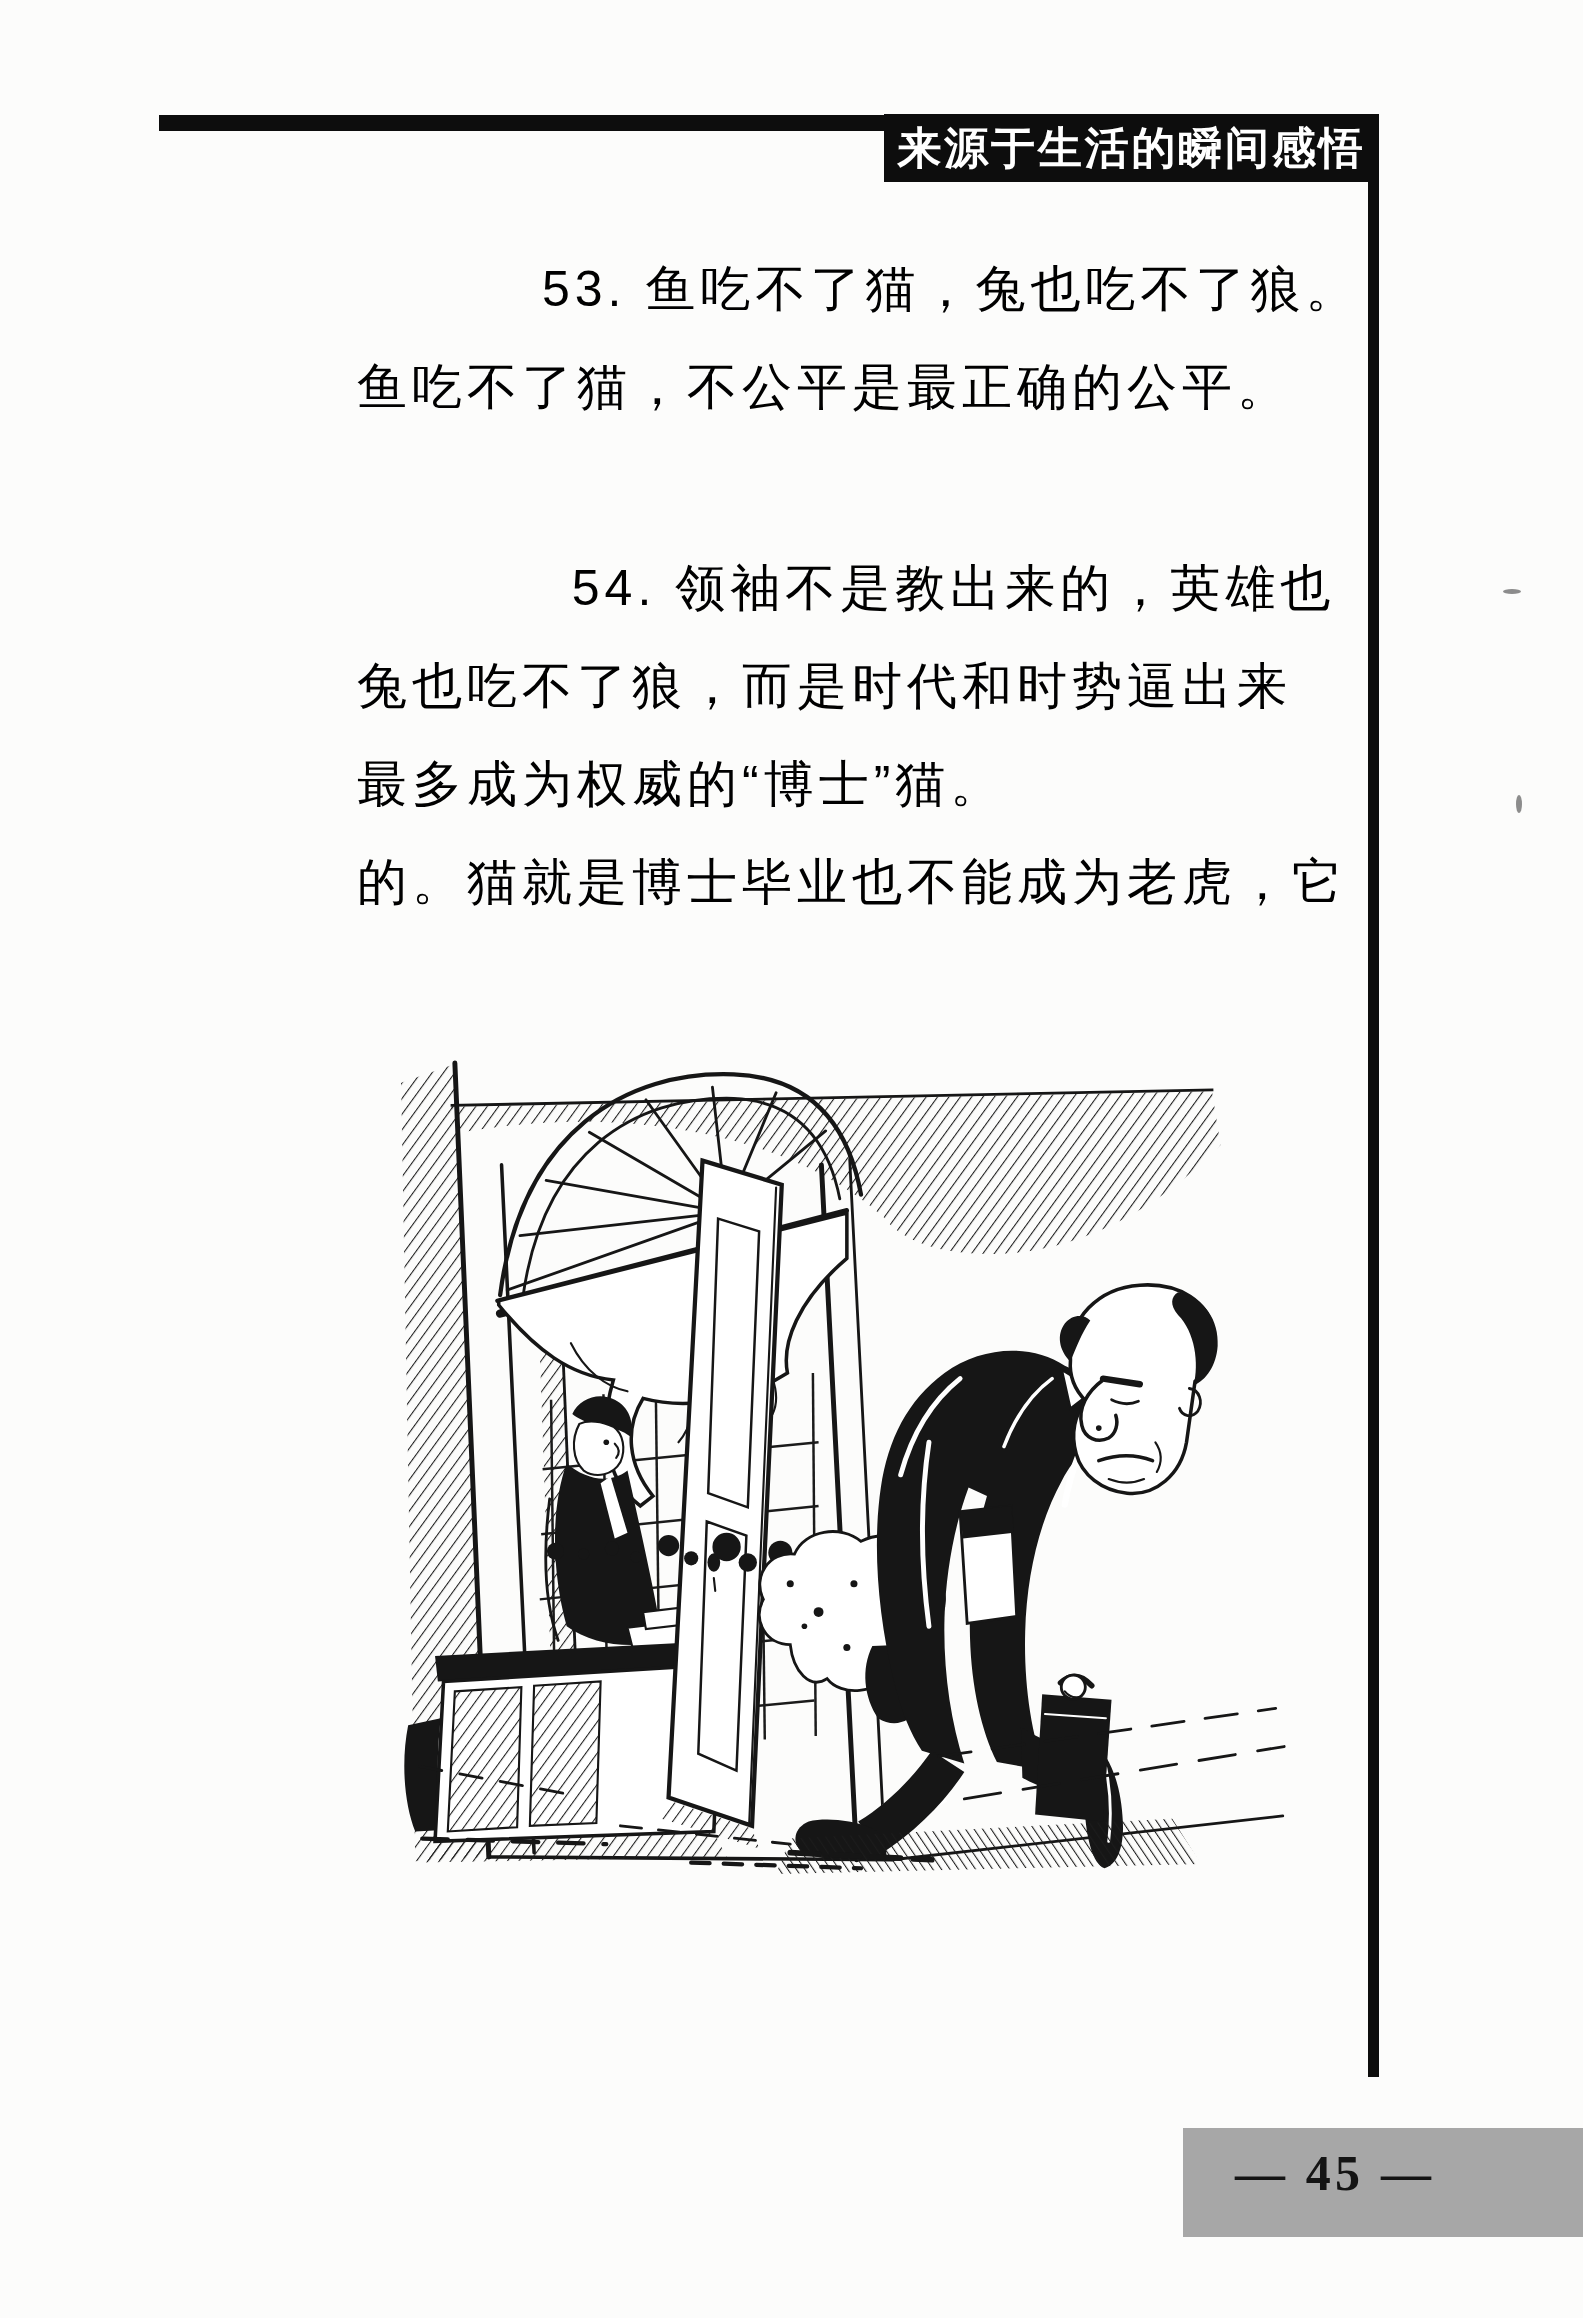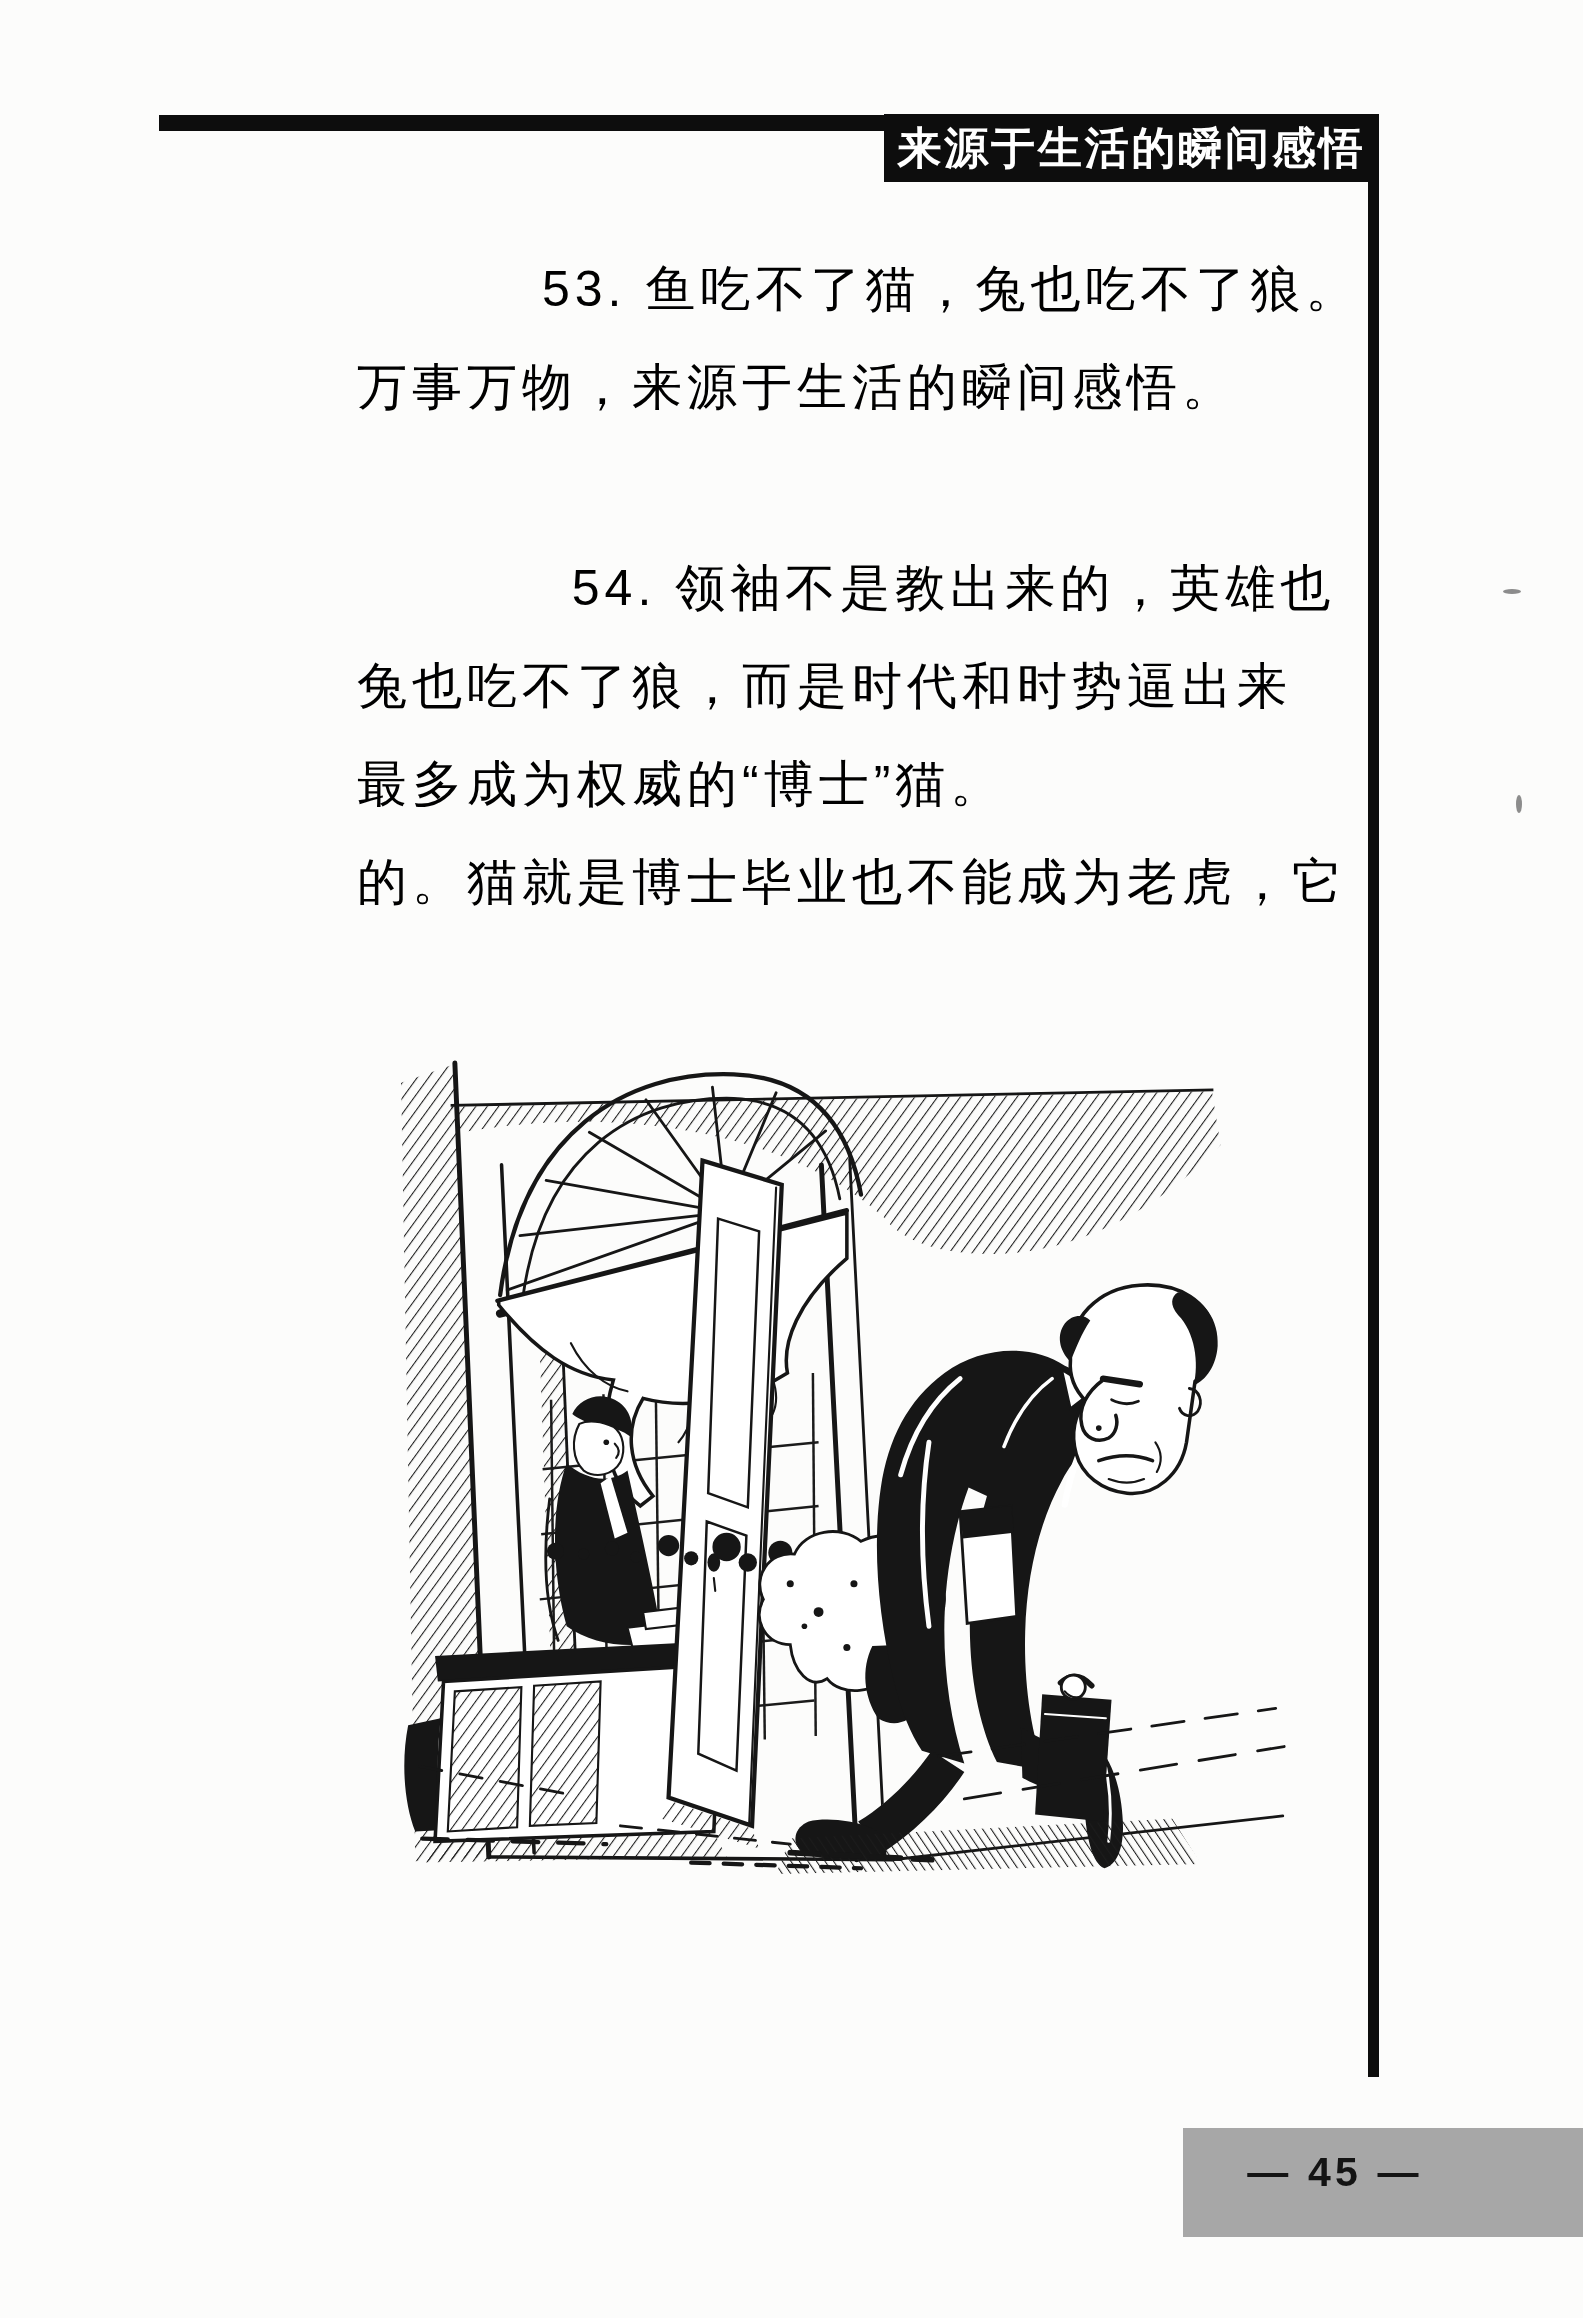--- a/index.html
+++ b/index.html
@@ -43,43 +43,43 @@
     position:absolute;left:394px;top:1046px;width:893px;height:835px;
   }
   
   .footer-box{
     position:absolute;left:1183px;top:2128px;width:400px;height:109px;
     background:#a7a7a7;
   }
   .page-number{
     position:absolute;left:1183px;top:2128px;width:304px;height:89px;
     display:flex;align-items:center;justify-content:center;
-    font-family:Liberation Sans, sans-serif;
-    font-weight:700;font-size:41px;letter-spacing:4.2px;color:#141414;
+    font-family:Liberation Serif, serif;
+    font-weight:700;font-size:50px;letter-spacing:4.2px;color:#141414;
     white-space:nowrap;
   }
   
   .speck{position:absolute;background:#8c8c8c;border-radius:50%;}
   .speck-a{left:1503px;top:589px;width:18.4px;height:5px;}
   .speck-b{left:1516px;top:795px;width:5.7px;height:18.4px;}
 </style>
 </head>
 <body>
 
 <div class="page">
 
   <div class="header-accent-bar"></div>
   <div class="header-title-box">
     <span class="header-title">来源于生活的瞬间感悟</span>
   </div>
   <div class="right-rule"></div>
 
   <div class="body-text">
     <div class="body-line ind53">53. 鱼吃不了猫，兔也吃不了狼。</div>
-    <div class="body-line">万事万物，来源于生活的瞬间感悟。</div>
+    <div class="body-line">鱼吃不了猫，不公平是最正确的公平。</div>
     <div class="body-line ind54 para-54">54. 领袖不是教出来的，英雄也</div>
     <div class="body-line">兔也吃不了狼，而是时代和时势逼出来</div>
     <div class="body-line">最多成为权威的“博士”猫。</div>
     <div class="body-line">的。猫就是博士毕业也不能成为老虎，它</div>
   </div>
 
   <svg class="illustration" viewBox="0 0 1262 1180" xmlns="http://www.w3.org/2000/svg">
     <defs>
       <pattern id="h1" patternUnits="userSpaceOnUse" width="13" height="13" patternTransform="rotate(36)">
         <line x1="0" y1="0" x2="0" y2="13" stroke="#1c1c1c" stroke-width="3"></line>

